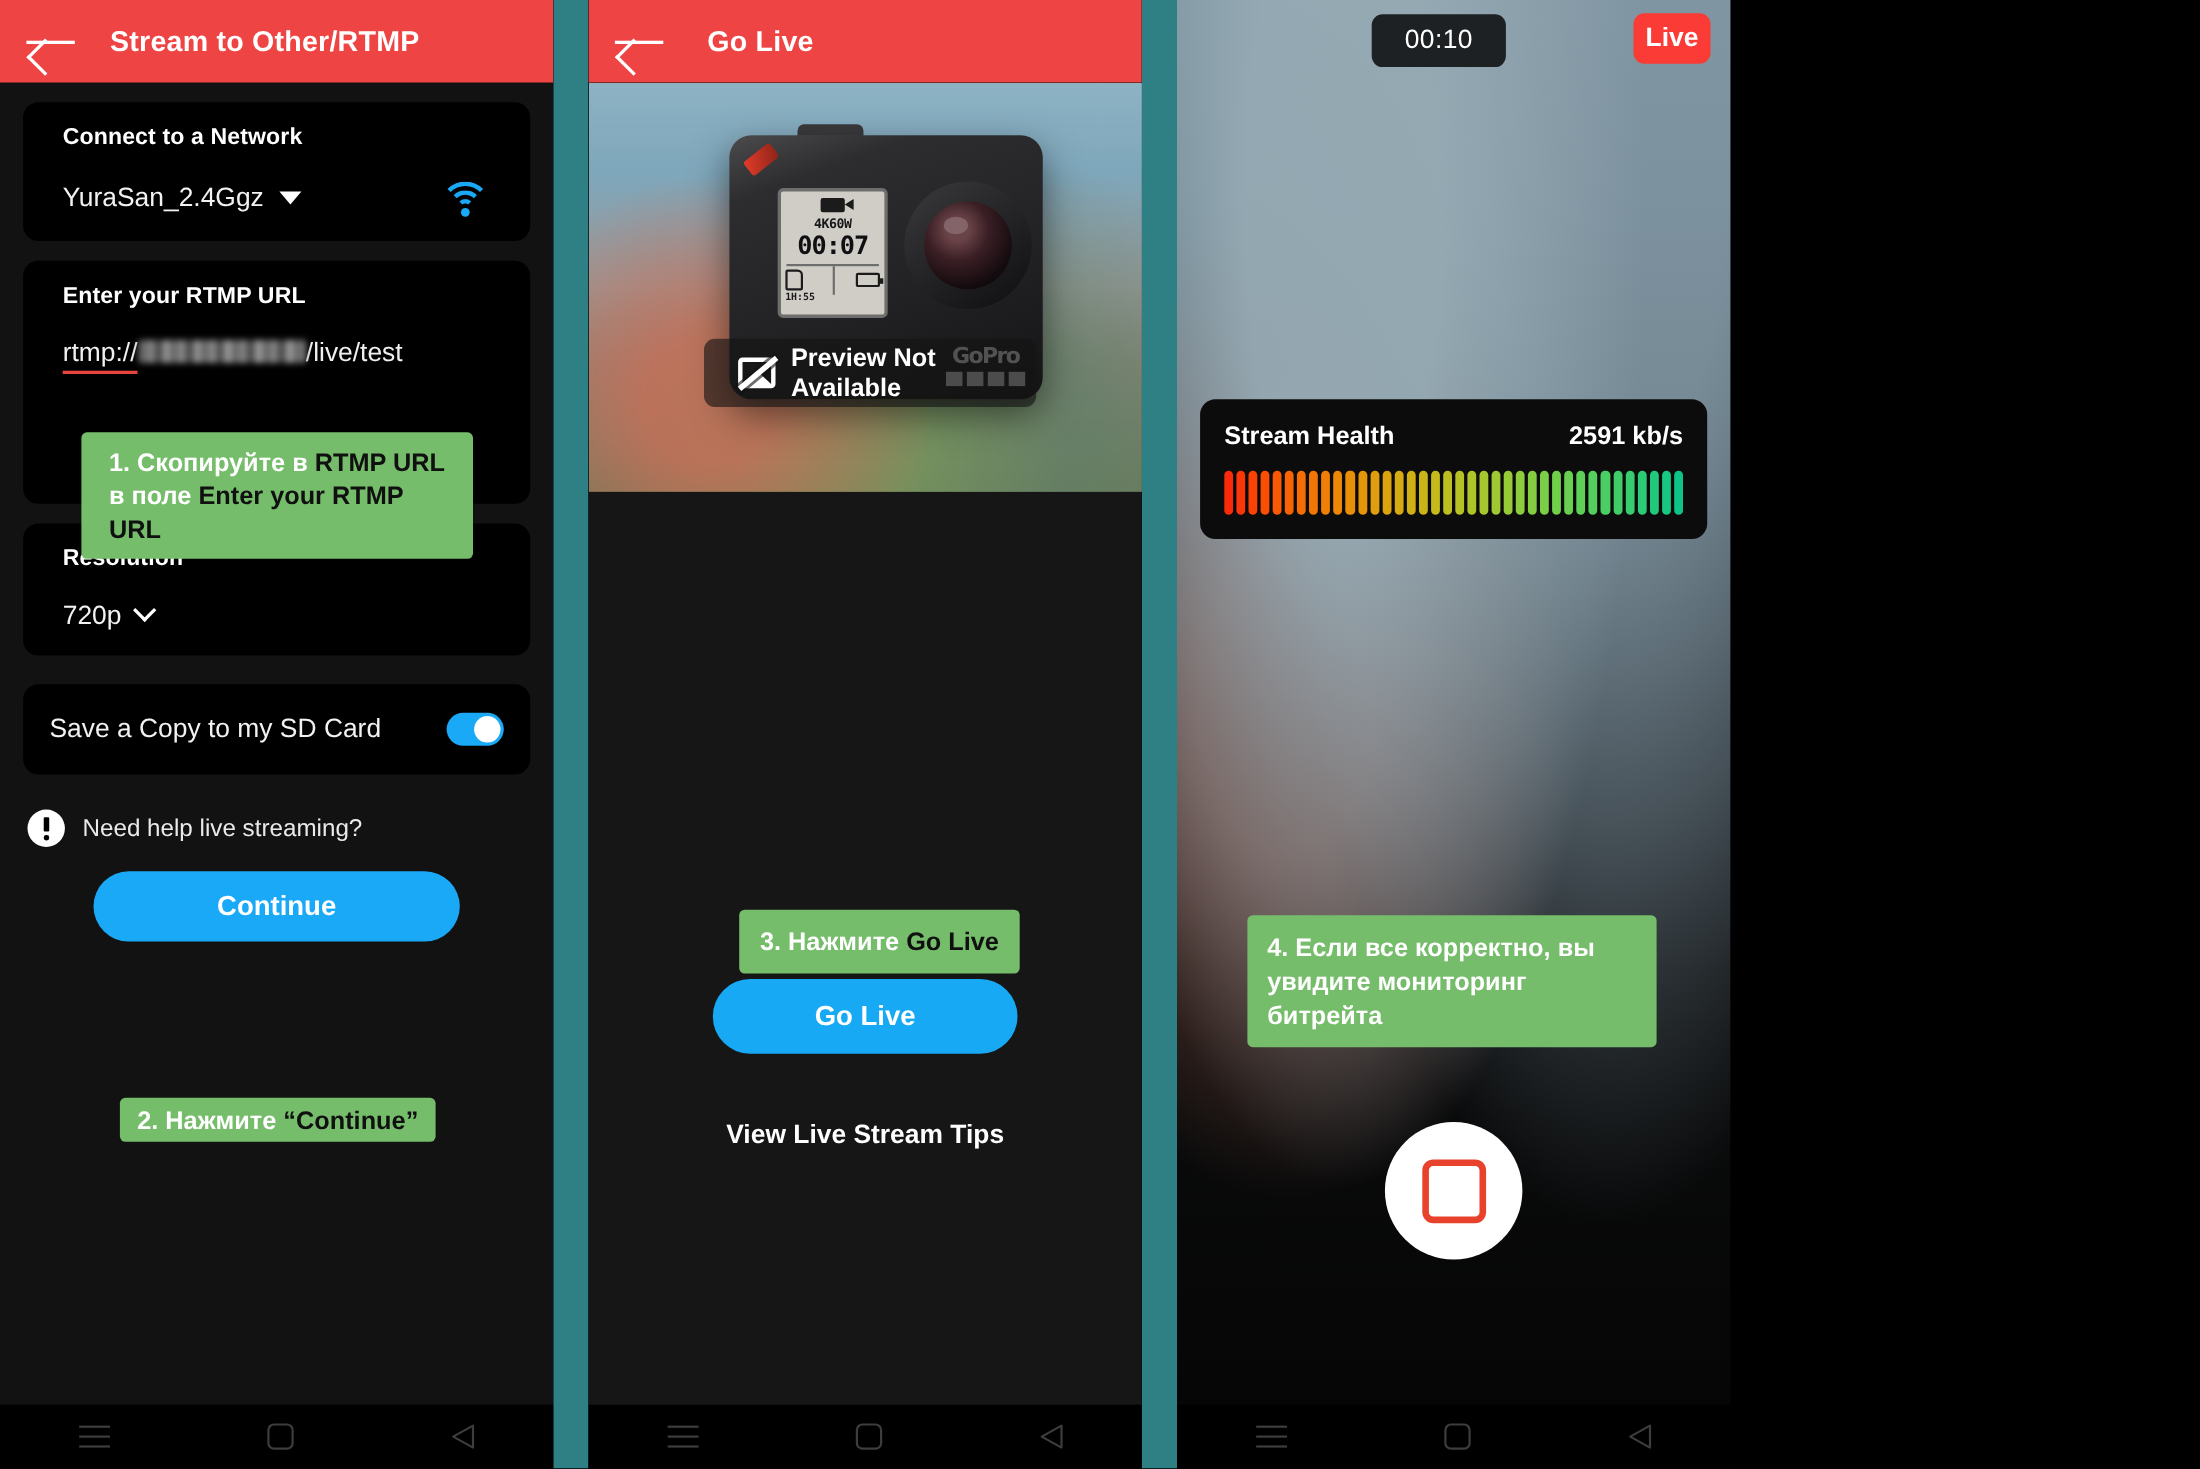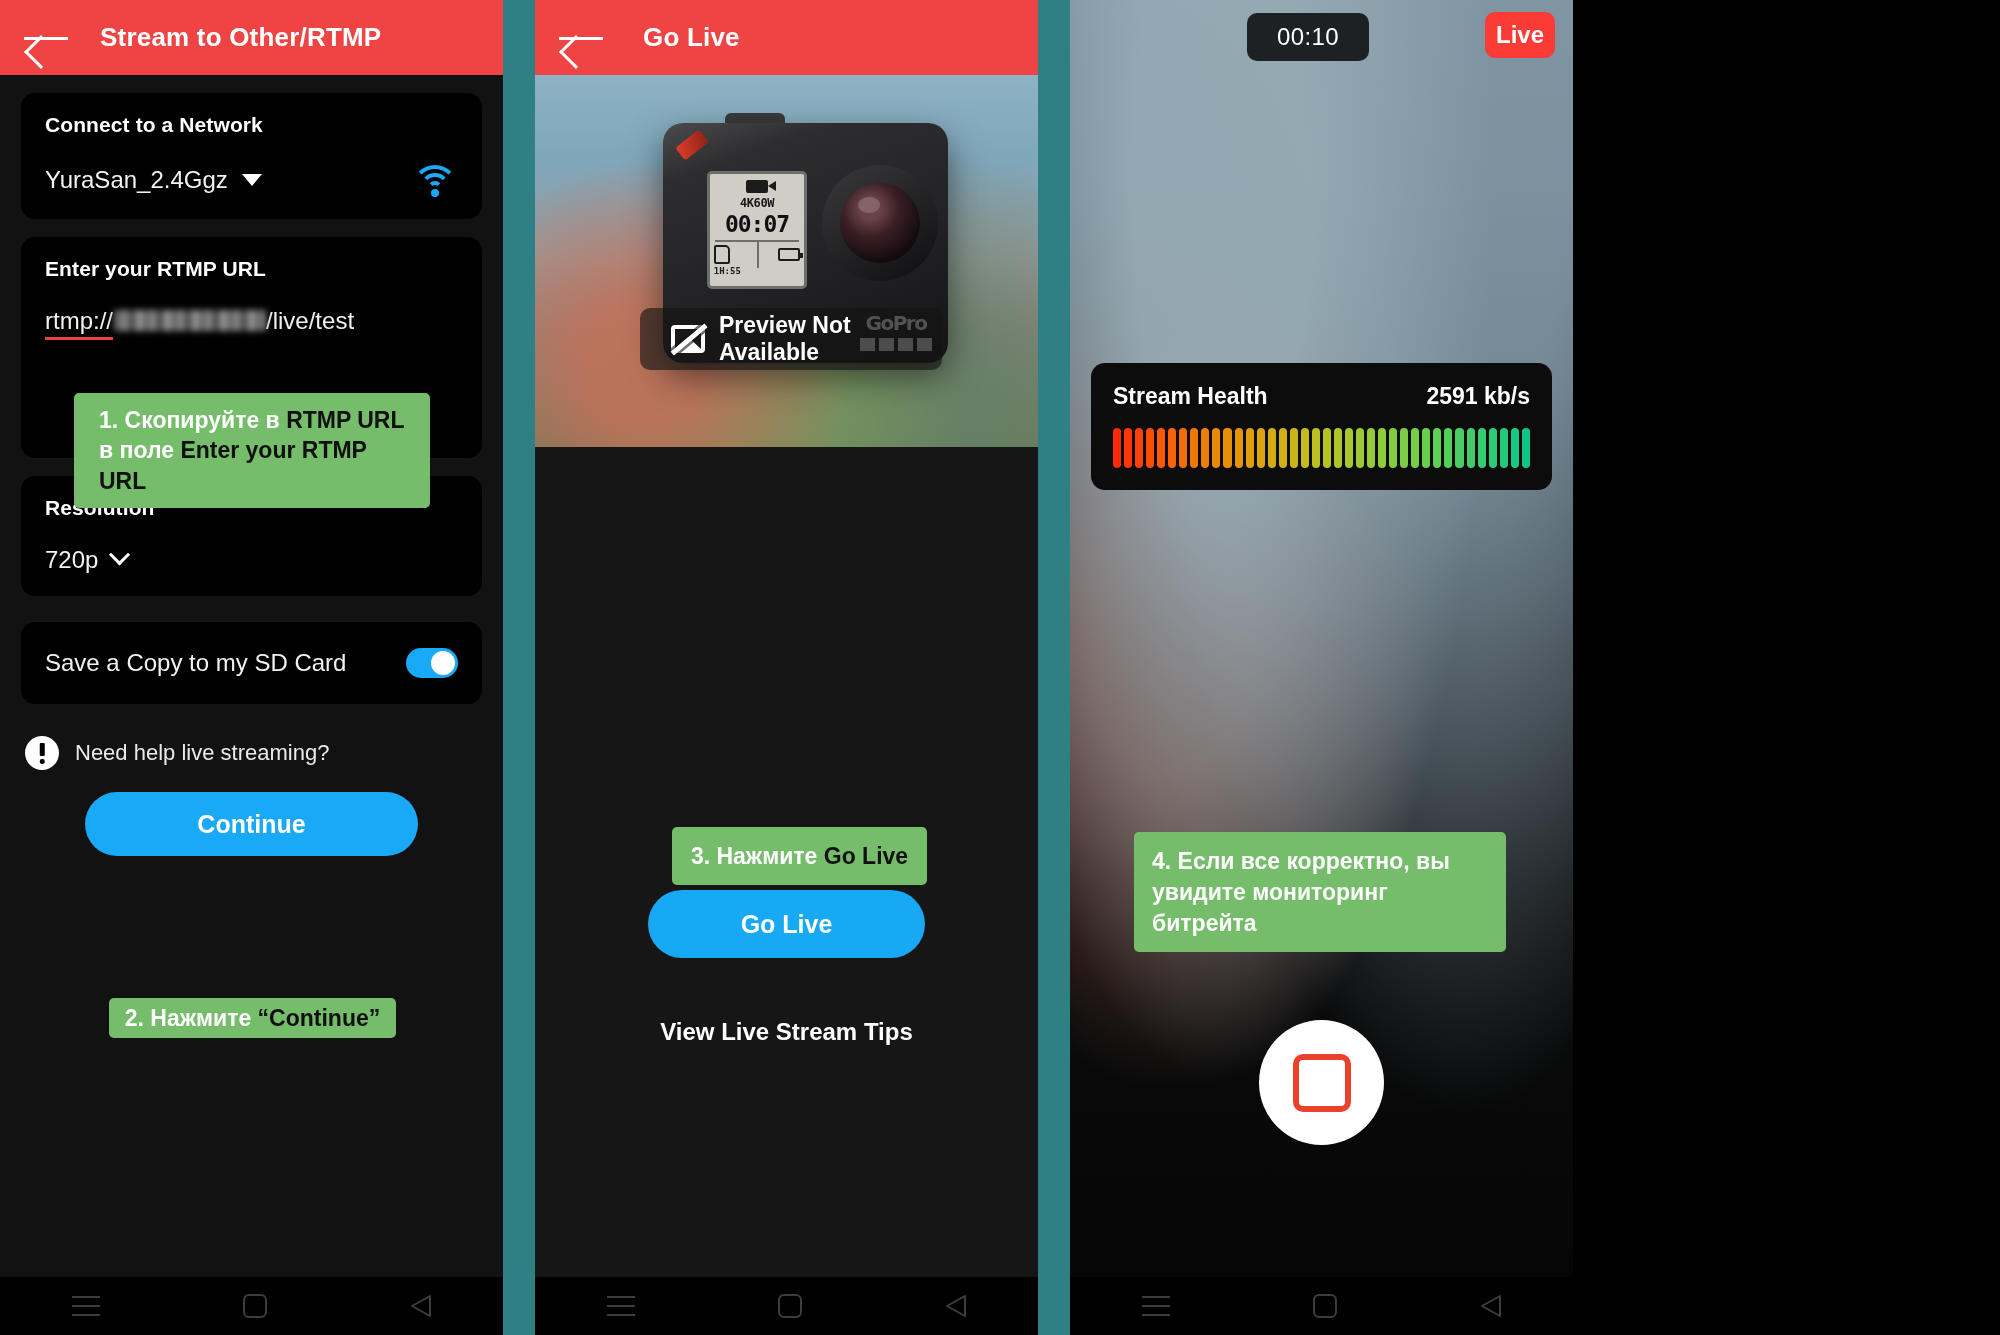--- a/index.html
+++ b/index.html
@@ -16,21 +16,21 @@
   .back-arrow { width:54px; height:34px; margin-left:22px; position:relative; flex:0 0 54px; }
   .back-arrow::before { content:""; position:absolute; left:2px; top:16px; width:44px; height:3px; background:#fff; }
   .back-arrow::after { content:""; position:absolute; left:2px; top:7px; width:21px; height:21px; border-left:3px solid #fff; border-bottom:3px solid #fff; transform:rotate(45deg); transform-origin:left bottom; }
   .appbar-title { color:#fff; font-size:26px; font-weight:bold; letter-spacing:.2px; }
 
   
   .p1 { flex:0 0 503px; width:503px; background:#121212; }
   .p1 .appbar-title { margin-left:24px; }
   .p1-body { padding:0 21px; position:relative; }
 
-  .card { background:#000; border-radius:14px; margin-top:18px; padding:20px 24px 22px; position:relative; }
+  .card { background:#000; border-radius:14px; margin-top:18px; padding:20px 36px 22px; position:relative; }
   .card-label { color:#fff; font-size:21px; font-weight:bold; letter-spacing:.1px; }
   .card-value-row { display:flex; align-items:center; justify-content:space-between; margin-top:26px; }
   .card-value { color:#f2f2f2; font-size:24px; font-weight:400; display:flex; align-items:center; gap:14px; }
   .caret-solid { width:0;height:0;border-left:10px solid transparent;border-right:10px solid transparent;border-top:12px solid #fff; display:inline-block; }
   .caret-thin { width:15px;height:15px;border-right:3.5px solid #fff;border-bottom:3.5px solid #fff;transform:rotate(45deg) translate(-4px,-4px); display:inline-block; }
 
   .wifi-ico { width:46px; height:34px; position:relative; }
   .wifi-ico i { position:absolute; display:block; border:4.5px solid #1aa9f7; border-bottom-color:transparent; border-left-color:transparent; border-right-color:transparent; border-radius:50%; left:50%; transform:translateX(-50%); }
   .wifi-ico i.a { width:46px; height:46px; top:2px; }
   .wifi-ico i.b { width:30px; height:30px; top:10px; }

